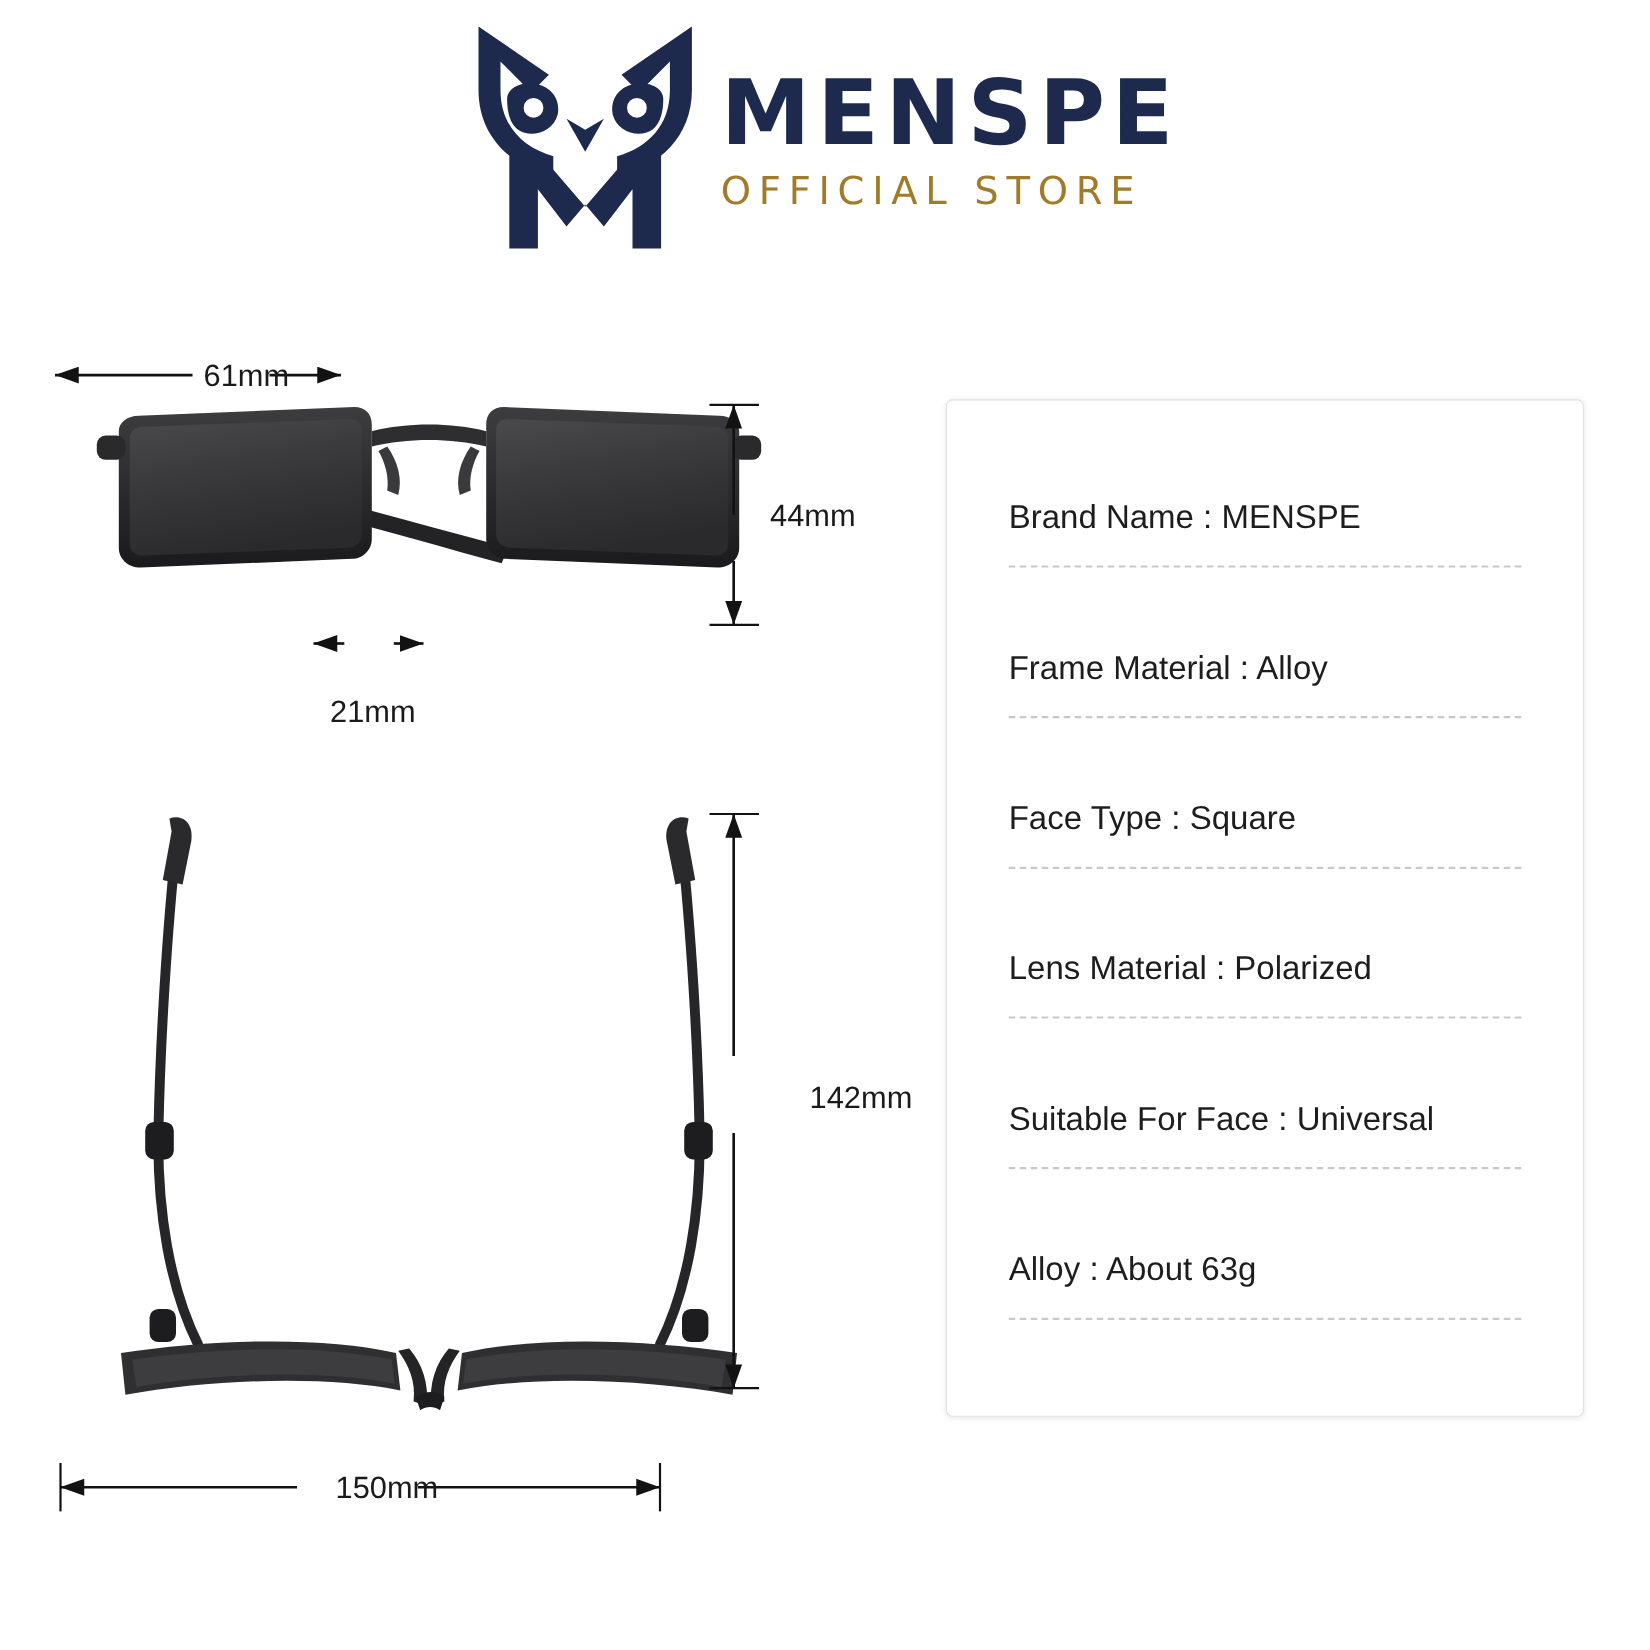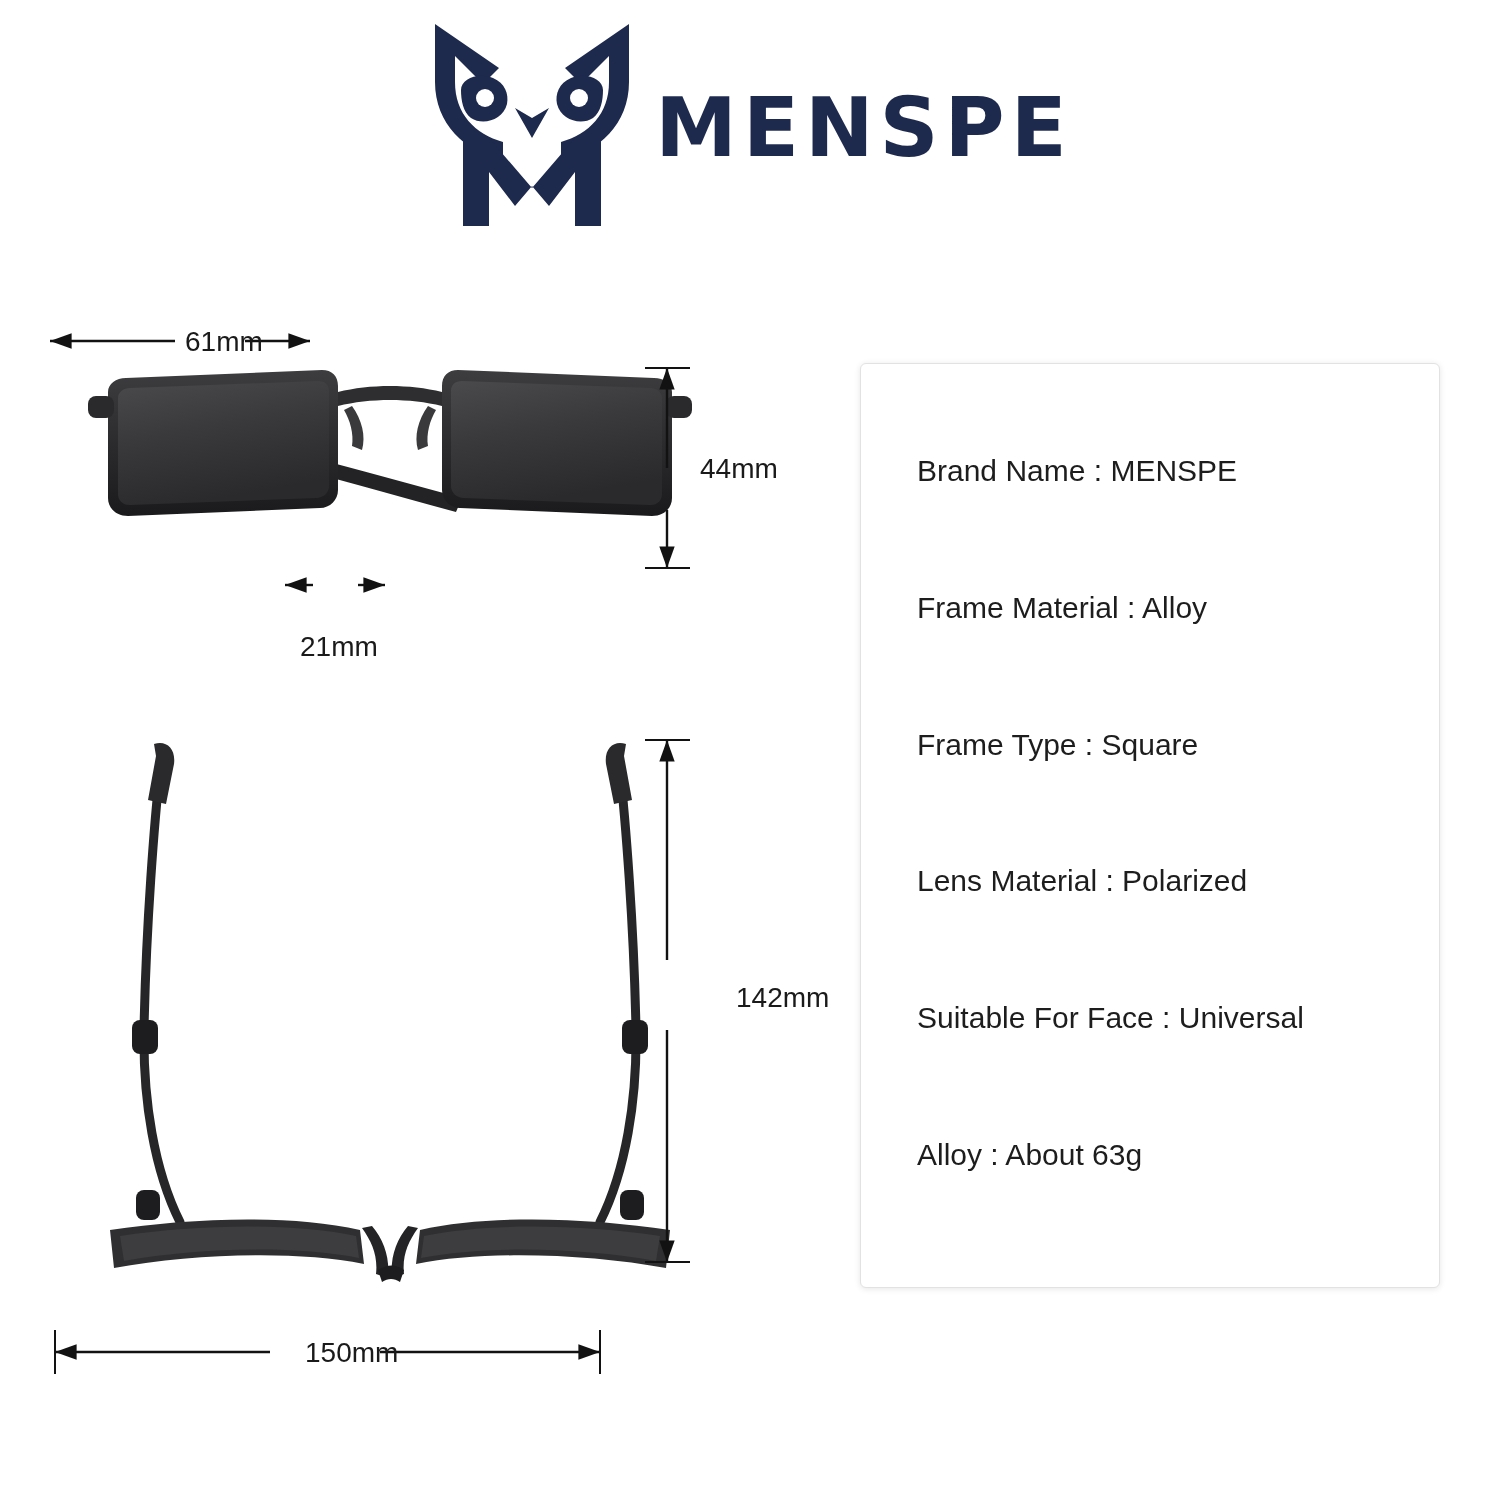--- a/index.html
+++ b/index.html
@@ -97,21 +97,21 @@
     border-radius: 6px;
     box-shadow: 0 1px 6px rgba(0,0,0,0.10);
     box-sizing: border-box;
     padding: 62px 56px 40px 56px;
     display: flex;
     flex-direction: column;
   }
   .spec-row {
     flex: 1 1 0;
     display: flex;
-    flex-direction: row;
+    flex-direction: column;
     justify-content: flex-start;
   }
   .spec-text {
     font-size: 30px;
     color: #1d1d1d;
     white-space: nowrap;
     font-family: "Liberation Sans", sans-serif;
     padding-top: 28px;
   }
   .spec-sep {
@@ -143,20 +143,21 @@
 
         <path d="M36 118 L36 206 L62 206 L62 152 L88 186 L105 166 L122 186 L148 152 L148 206 L174 206 L174 118 L148 118 L105 168 L62 118 Z"></path>
       </g>
       <g fill="#ffffff">
         <circle cx="58" cy="78" r="9"></circle>
         <circle cx="152" cy="78" r="9"></circle>
       </g>
     </svg>
     <div id="brand-text-block">
       <div id="brand-name">MENSPE</div>
+      <div id="brand-tagline">OFFICIAL STORE</div>
     </div>
   </div>
 </div>
 
 <div id="diagram-area">
 
   <svg class="art" style="left:70px; top:100px; width:640px; height:220px;" viewBox="0 0 640 220">
     <defs>
       <linearGradient id="lensGrad" x1="0" y1="0" x2="0.3" y2="1">
         <stop offset="0%" stop-color="#4a4a4c"></stop>
@@ -259,21 +260,21 @@
 <div id="spec-card">
   <div class="spec-row">
     <div class="spec-text">Brand Name : MENSPE</div>
     <div class="spec-sep"></div>
   </div>
   <div class="spec-row">
     <div class="spec-text">Frame Material : Alloy</div>
     <div class="spec-sep"></div>
   </div>
   <div class="spec-row">
-    <div class="spec-text">Frame Type : Square</div>
+    <div class="spec-text">Face Type : Square</div>
     <div class="spec-sep"></div>
   </div>
   <div class="spec-row">
     <div class="spec-text">Lens Material : Polarized</div>
     <div class="spec-sep"></div>
   </div>
   <div class="spec-row">
     <div class="spec-text">Suitable For Face : Universal</div>
     <div class="spec-sep"></div>
   </div>

